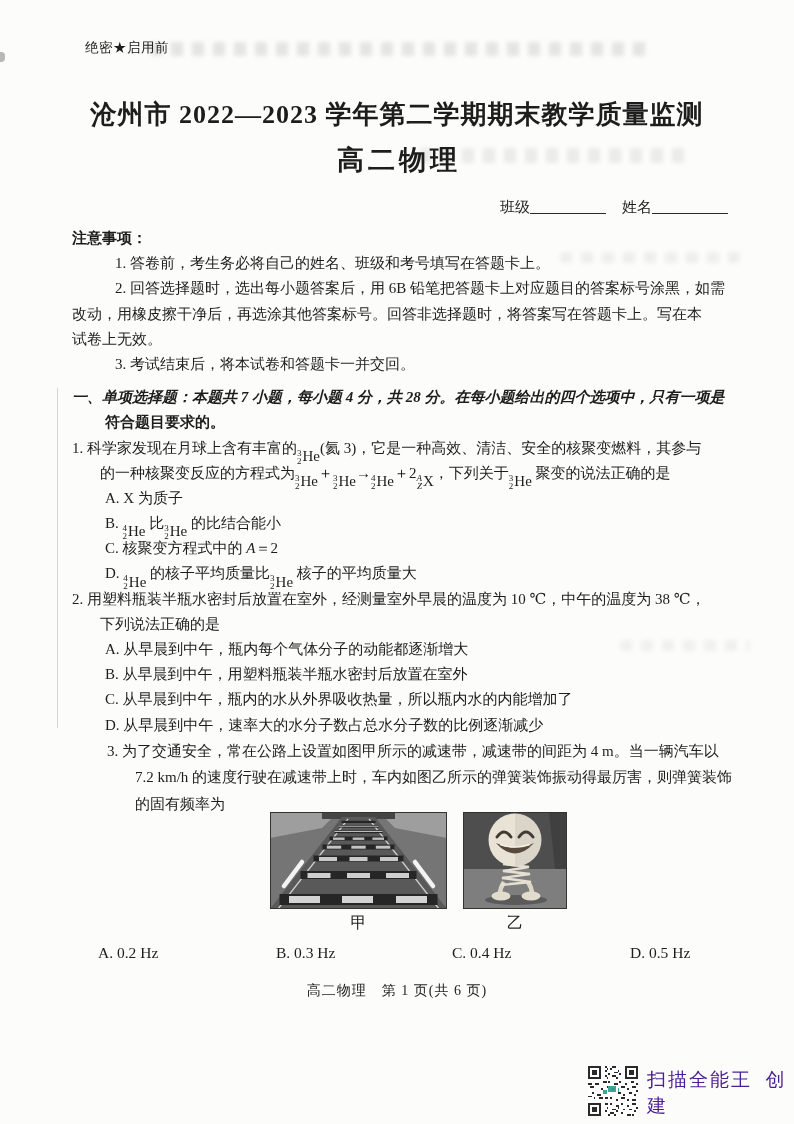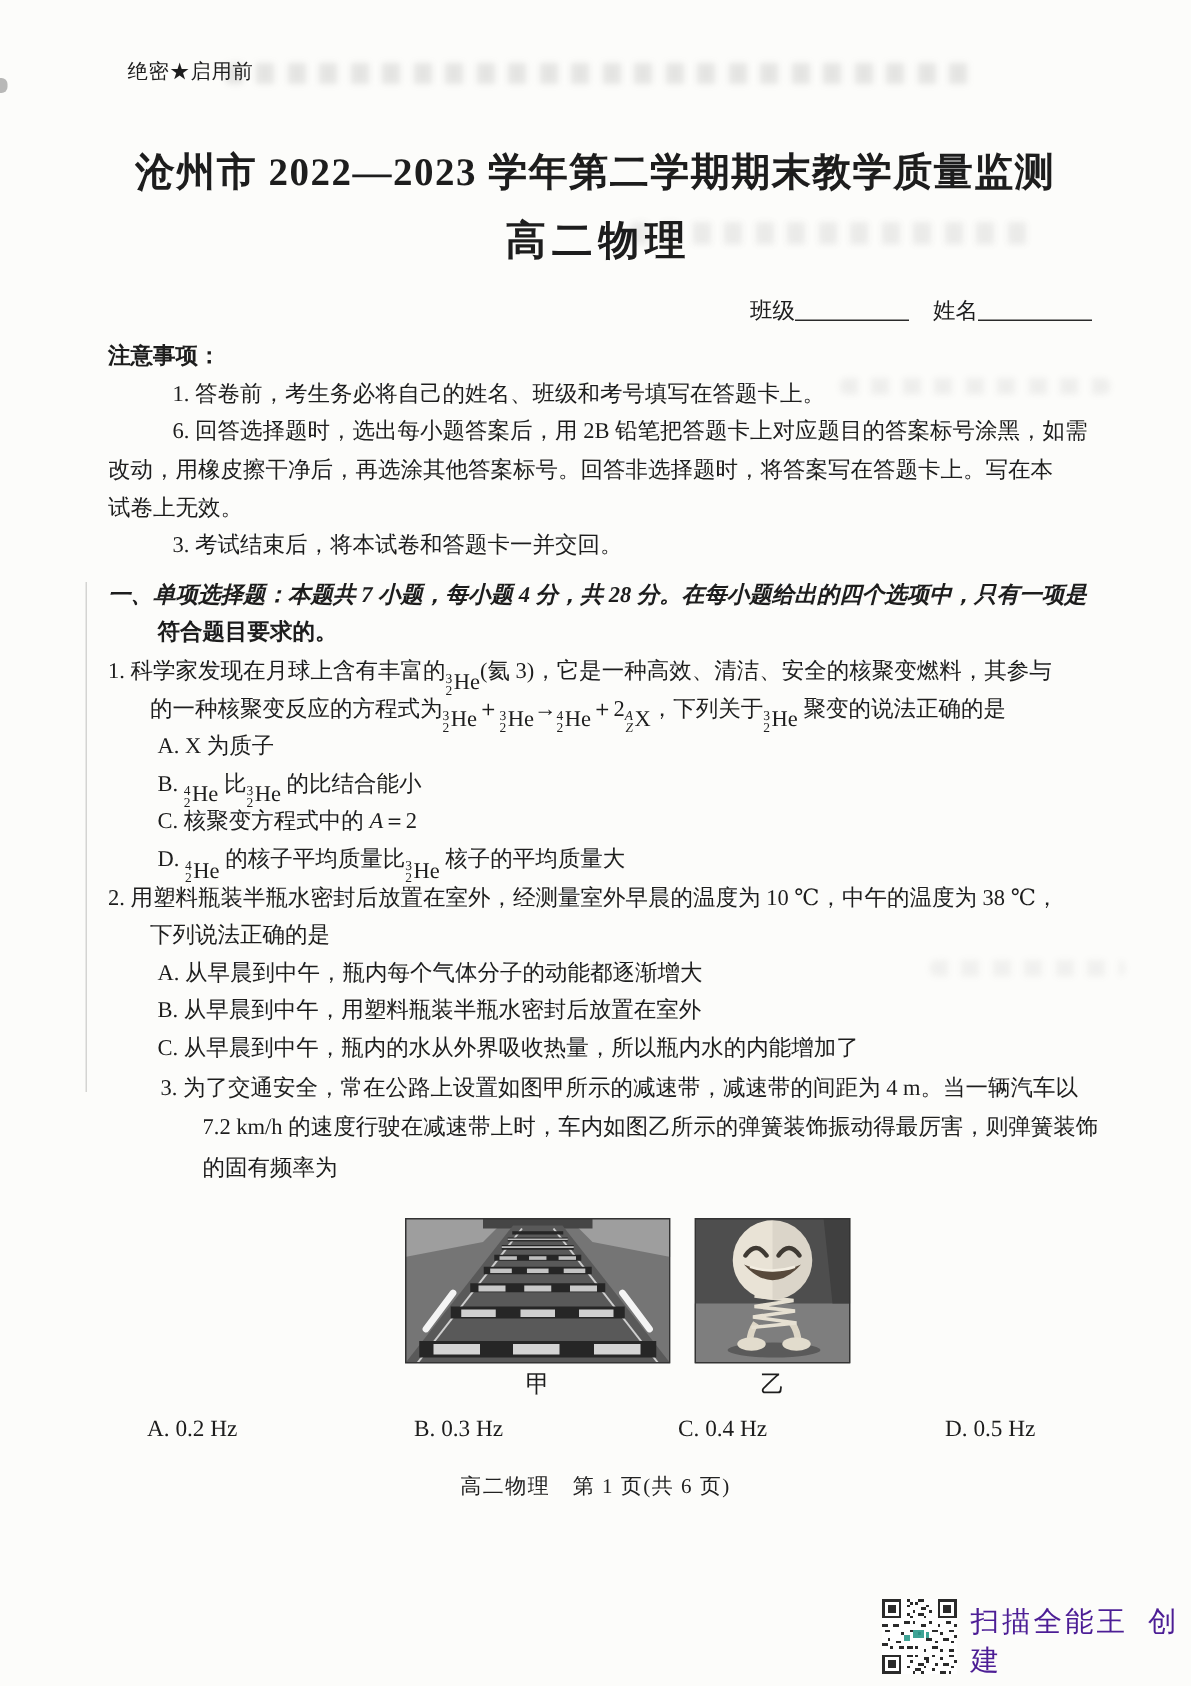--- a/index.html
+++ b/index.html
@@ -69,21 +69,21 @@
   <div class="classification">绝密★启用前</div>
   <div class="title">沧州市 2022—2023 学年第二学期期末教学质量监测</div>
   <div class="subtitle">高二物理</div>
   <div class="fill-line">
     <span>班级</span><span class="blank gap"></span><span>姓名</span><span class="blank"></span>
   </div>
 
   <div class="bodytext">
     <div class="line b">注意事项：</div>
     <div class="line i43">1. 答卷前，考生务必将自己的姓名、班级和考号填写在答题卡上。</div>
-    <div class="line i43">6. 回答选择题时，选出每小题答案后，用 2B 铅笔把答题卡上对应题目的答案标号涂黑，如需</div>
+    <div class="line i43">2. 回答选择题时，选出每小题答案后，用 6B 铅笔把答题卡上对应题目的答案标号涂黑，如需</div>
     <div class="line">改动，用橡皮擦干净后，再选涂其他答案标号。回答非选择题时，将答案写在答题卡上。写在本</div>
     <div class="line">试卷上无效。</div>
     <div class="line i43">3. 考试结束后，将本试卷和答题卡一并交回。</div>
 
     <div class="line b sec-gap">一、单项选择题：本题共 7 小题，每小题 4 分，共 28 分。在每小题给出的四个选项中，只有一项是</div>
     <div class="line b i33">符合题目要求的。</div>
 
     <div class="line">1. 科学家发现在月球上含有丰富的<span class="nuc">
           <span class="ss">
             <span>3</span>
@@ -149,20 +149,21 @@
             <span>2</span>
           </span>
           <span>He</span>
         </span> 核子的平均质量大</div>
 
     <div class="line">2. 用塑料瓶装半瓶水密封后放置在室外，经测量室外早晨的温度为 10 ℃，中午的温度为 38 ℃，</div>
     <div class="line i28">下列说法正确的是</div>
     <div class="line i33">A. 从早晨到中午，瓶内每个气体分子的动能都逐渐增大</div>
     <div class="line i33">B. 从早晨到中午，用塑料瓶装半瓶水密封后放置在室外</div>
     <div class="line i33">C. 从早晨到中午，瓶内的水从外界吸收热量，所以瓶内水的内能增加了</div>
+    <div class="line i33">D. 从早晨到中午，速率大的水分子数占总水分子数的比例逐渐减少</div>
 
     <div class="line q3line">3. 为了交通安全，常在公路上设置如图甲所示的减速带，减速带的间距为 4 m。当一辆汽车以</div>
     <div class="line q3line i28">7.2 km/h 的速度行驶在减速带上时，车内如图乙所示的弹簧装饰振动得最厉害，则弹簧装饰</div>
     <div class="line q3line i28">的固有频率为</div>
   </div>
 
   <div class="fig fig-jia">
     <svg viewBox="0 0 177 97" width="177" height="97">
       <rect width="177" height="97" fill="#757575"></rect>
       <polygon points="0,0 68,0 52,16 0,26" fill="#9e9e9e"></polygon>

